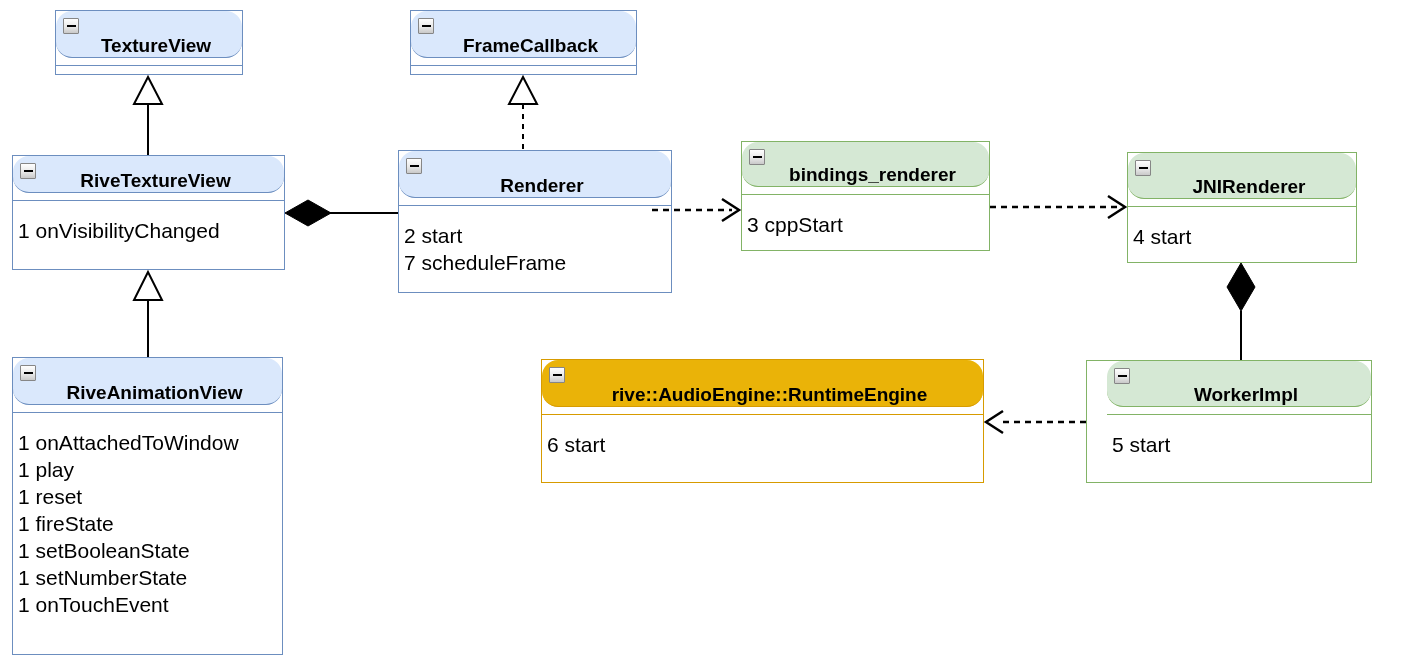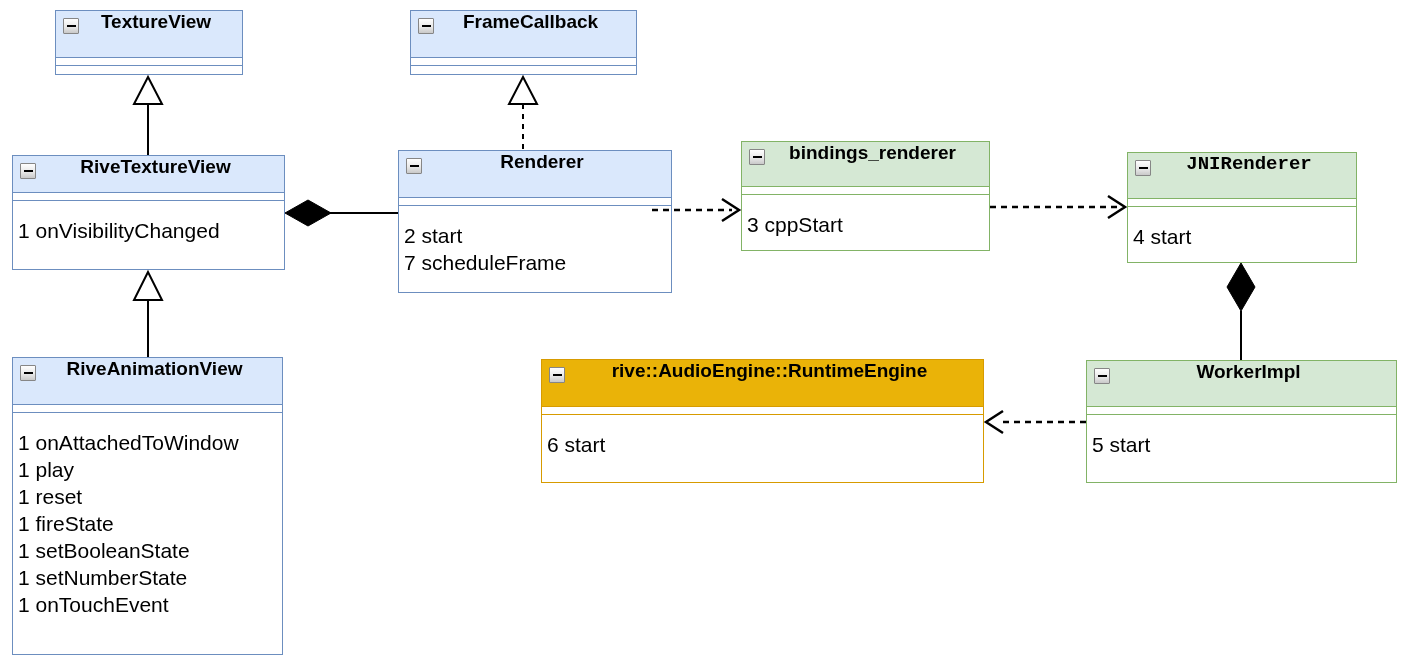--- a/index.html
+++ b/index.html
@@ -19,24 +19,25 @@
     display: flex;
     flex-direction: column;
     background: #ffffff;
     border: 1px solid #000;
     z-index: 1;
   }
   .uml-header {
     position: relative;
     flex: 0 0 auto;
     display: flex;
-    align-items: flex-start;
+    align-items: flex-end;
     justify-content: center;
     border-bottom: 1px solid;
     padding-left: 14px;
+    border-radius: 16px;
   }
   .uml-title {
     font-weight: bold;
     font-size: 19px;
     color: #000;
     white-space: nowrap;
   }
   .collapse-btn {
     position: absolute;
     left: 7px;
@@ -173,21 +174,21 @@
           <span class="minus-bar"></span>
         </span>
         <span class="uml-title">bindings_renderer</span>
       </div>
       <div class="uml-sep" style="border-bottom-color: rgb(130, 179, 102);"></div>
       <div class="uml-methods">
         <div class="uml-method">3 cppStart</div>
       </div>
     </div>
     <div class="uml-class" style="left: 1127px; top: 152px; width: 230px; height: 111px; border-color: rgb(130, 179, 102);">
-      <div class="uml-header" style="height: 46px; background: rgb(213, 232, 212); border-bottom-color: rgb(130, 179, 102); font-family: Liberation Mono, monospace;">
+      <div class="uml-header" style="height: 46px; background: rgb(213, 232, 212); border-bottom-color: rgb(130, 179, 102);">
         <span class="collapse-btn">
           <span class="minus-bar"></span>
         </span>
         <span class="uml-title">JNIRenderer</span>
       </div>
       <div class="uml-sep" style="border-bottom-color: rgb(130, 179, 102);"></div>
       <div class="uml-methods">
         <div class="uml-method">4 start</div>
       </div>
     </div>
@@ -214,21 +215,21 @@
         <span class="collapse-btn">
           <span class="minus-bar"></span>
         </span>
         <span class="uml-title">rive::AudioEngine::RuntimeEngine</span>
       </div>
       <div class="uml-sep" style="border-bottom-color: rgb(215, 155, 0);"></div>
       <div class="uml-methods">
         <div class="uml-method">6 start</div>
       </div>
     </div>
-    <div class="uml-class" style="left: 1086px; top: 360px; width: 311px; height: 123px; border-color: rgb(130, 179, 102);">
+    <div class="uml-class" style="left: 1086px; top: 360px; width: 286px; height: 123px; border-color: rgb(130, 179, 102); padding-left: 20px;">
       <div class="uml-header" style="height: 46px; background: rgb(213, 232, 212); border-bottom-color: rgb(130, 179, 102);">
         <span class="collapse-btn">
           <span class="minus-bar"></span>
         </span>
         <span class="uml-title">WorkerImpl</span>
       </div>
       <div class="uml-sep" style="border-bottom-color: rgb(130, 179, 102);"></div>
       <div class="uml-methods">
         <div class="uml-method">5 start</div>
       </div>

